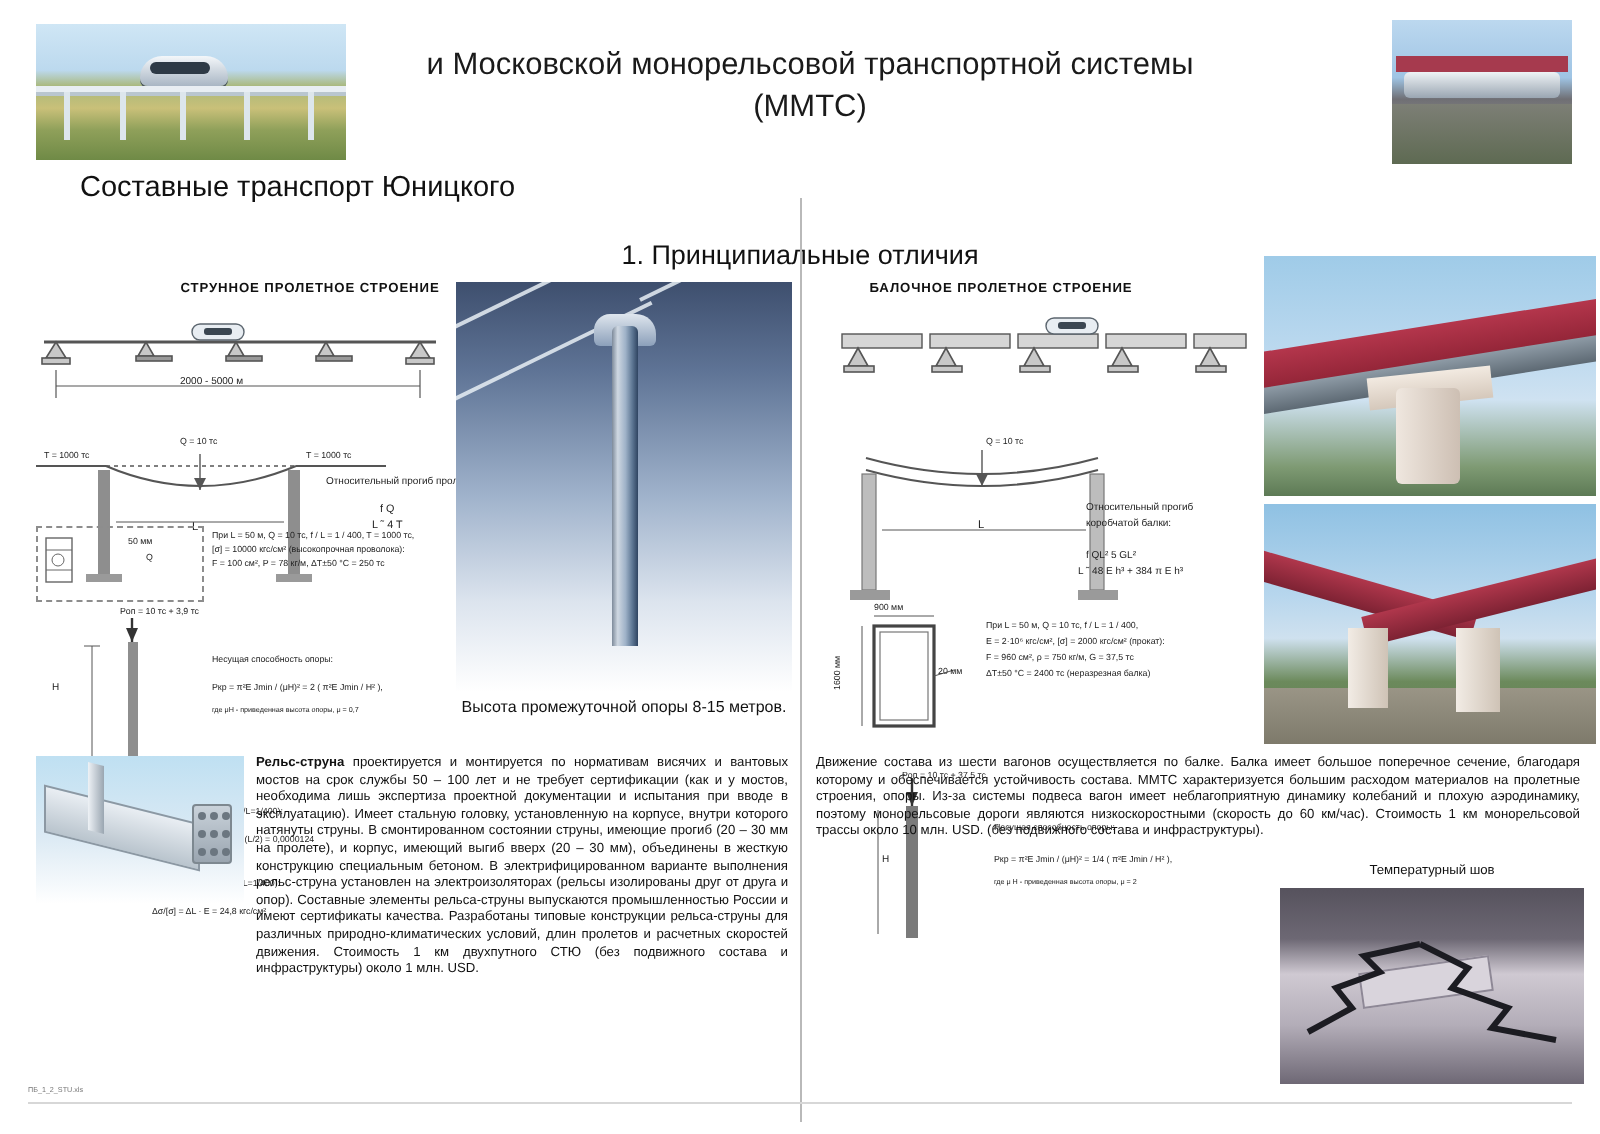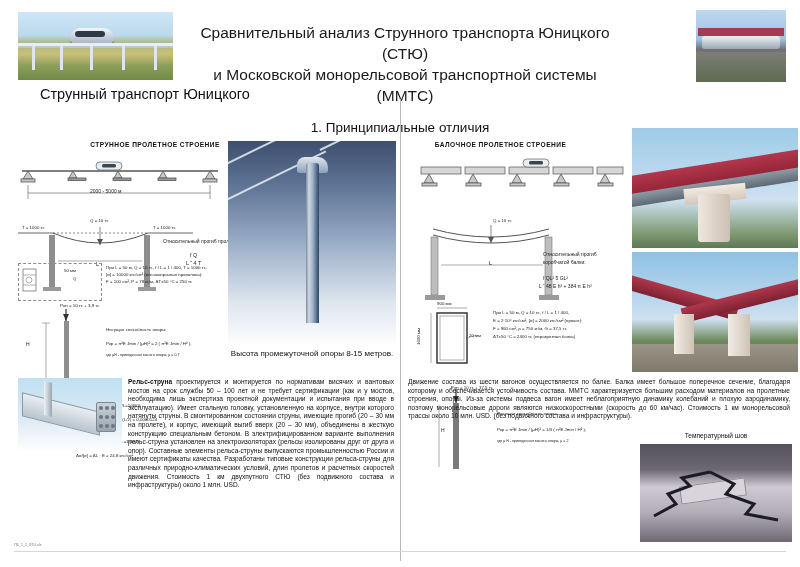--- a/index.html
+++ b/index.html
@@ -244,33 +244,32 @@
     <div class="hpl-pod"></div>
     <div class="hpl-beam"></div>
     <div class="hpl-col" style="left:14px"></div>
     <div class="hpl-col" style="left:42px"></div>
     <div class="hpl-col" style="left:72px"></div>
     <div class="hpl-col" style="left:104px"></div>
     <div class="hpl-col" style="left:136px"></div>
   </div>
 
   <div class="header-title">
-    <div>Сравнительный анализ Струнного транспорта Юницкого (СТЮ)</div>
     <div>и Московской монорельсовой транспортной системы (ММТС)</div>
   </div>
 
   <div class="header-photo-right">
     <div class="hpr-roof"></div>
     <div class="hpr-train"></div>
     <div class="hpr-base"></div>
   </div>
 </div>
 
 <div class="subtitle-row">
-  <div class="subtitle-left">Струнный транспорт Юницкого</div>
+  <div class="subtitle-left">Составные транспорт Юницкого</div>
 </div>
 
 <div class="section-title">1. Принципиальные отличия</div>
 
 <div class="body-wrap">
   <div class="vdiv"></div>
 
   <div class="panel panel-left">
 
     <div class="diag-title" style="margin-left:-90px;">СТРУННОЕ ПРОЛЕТНОЕ СТРОЕНИЕ</div>

